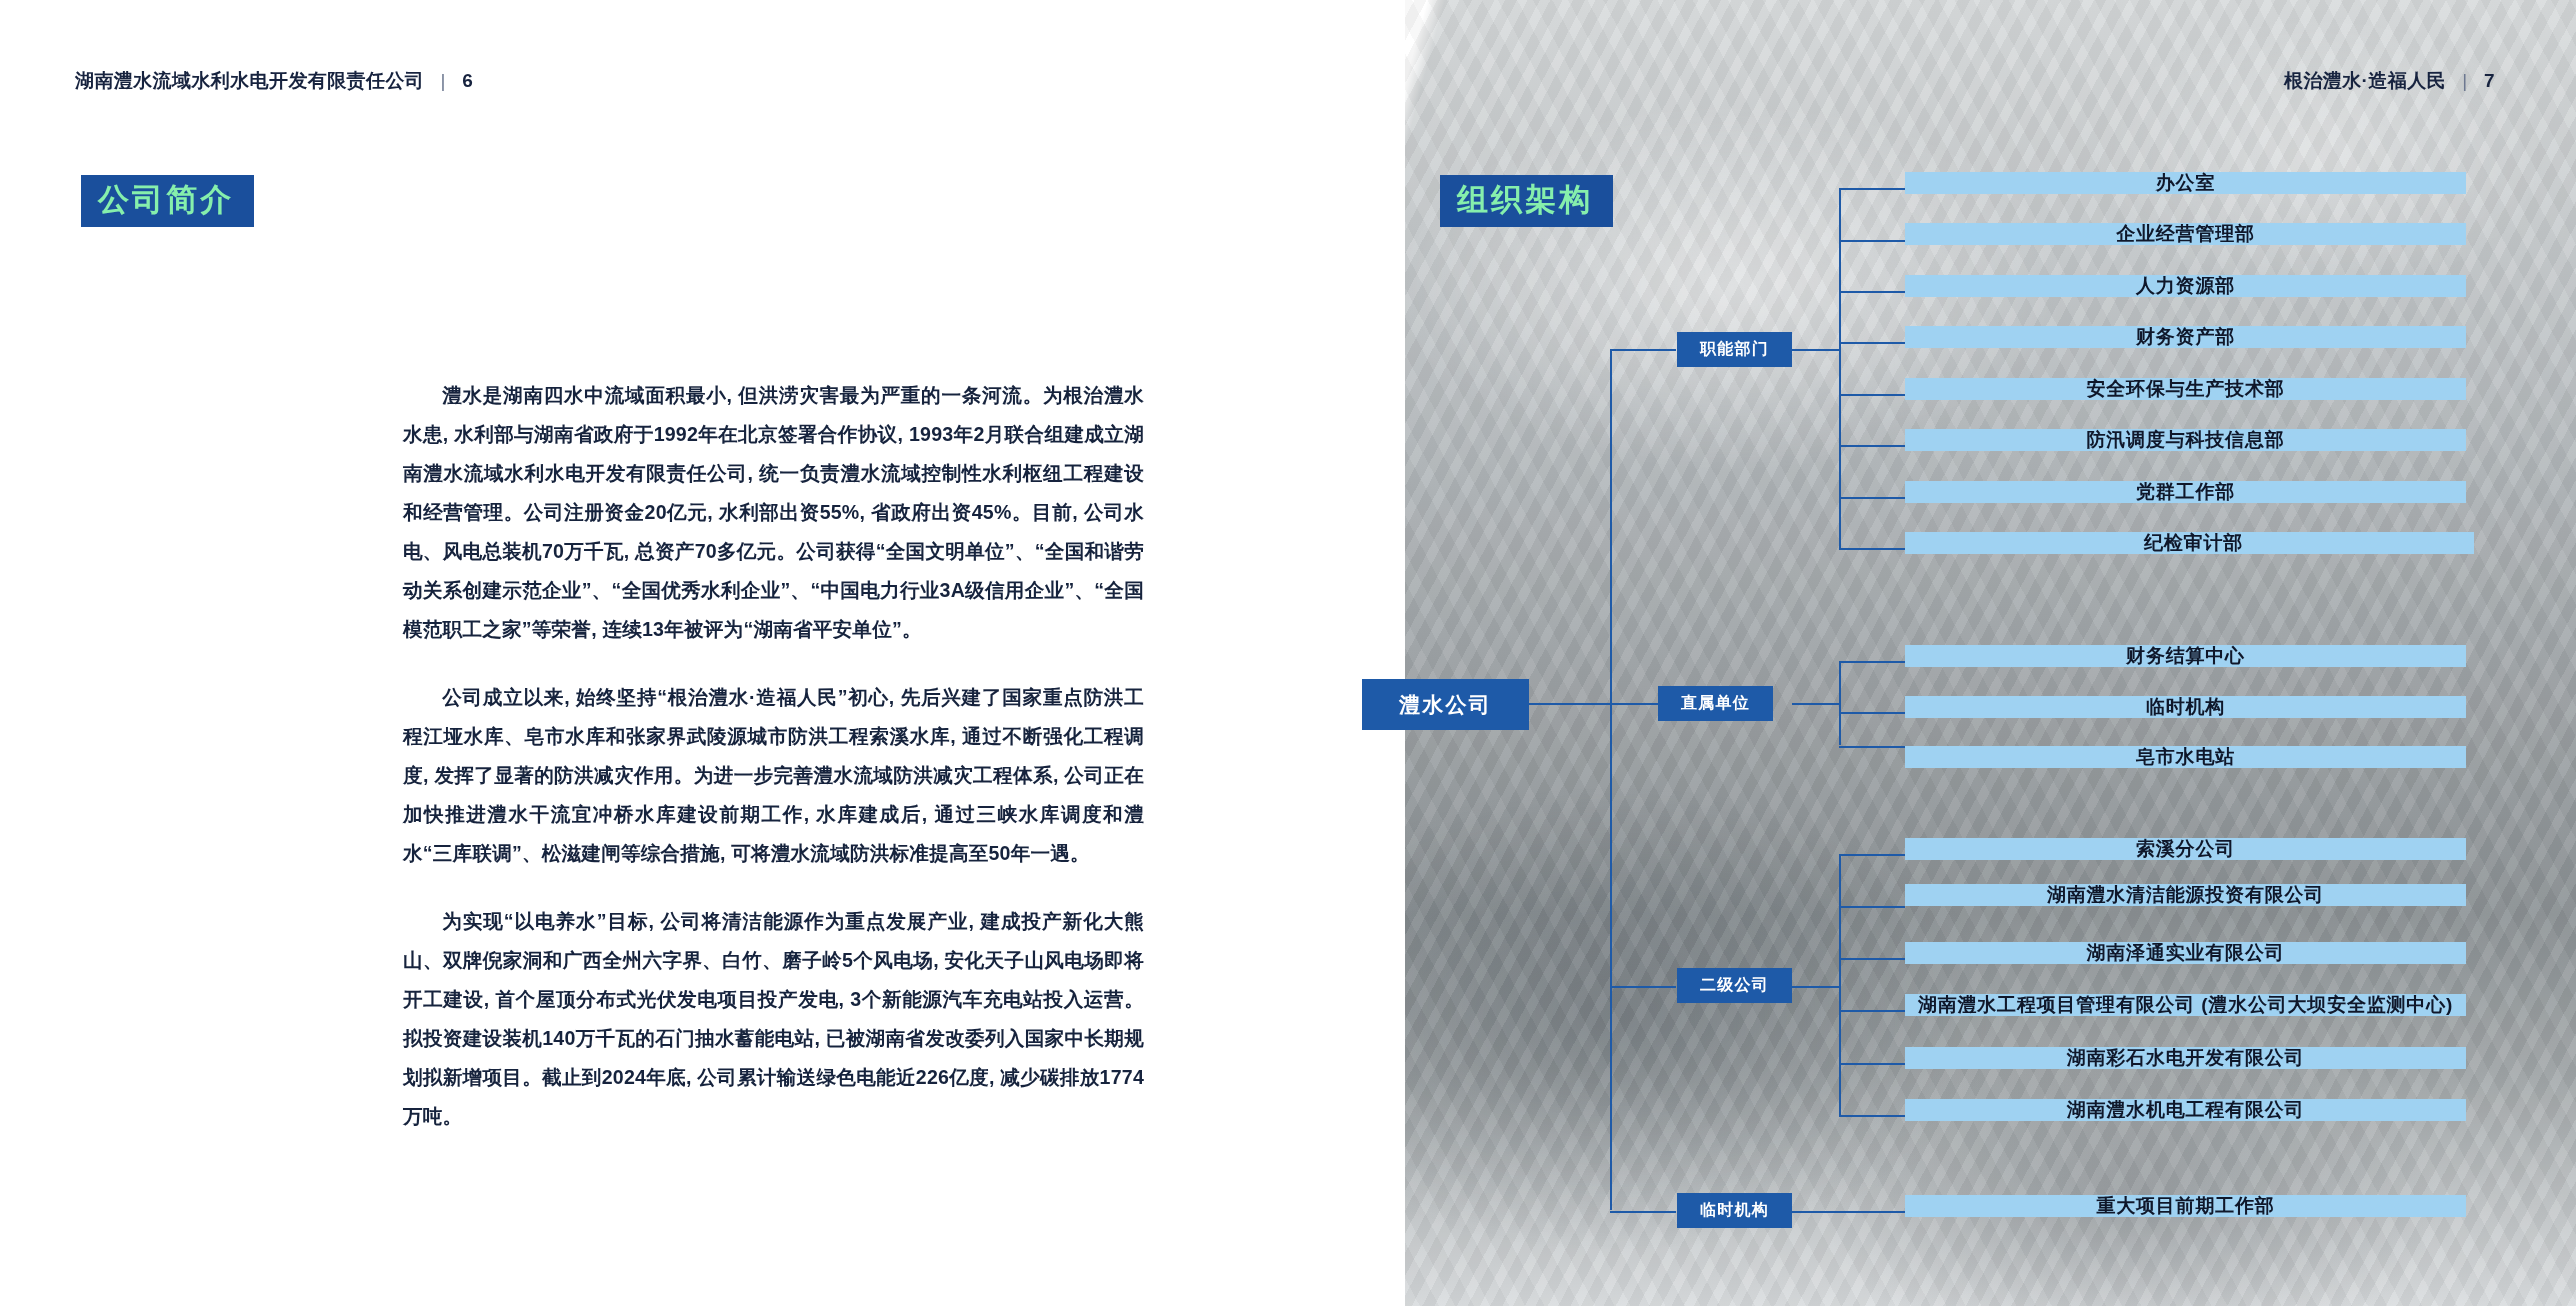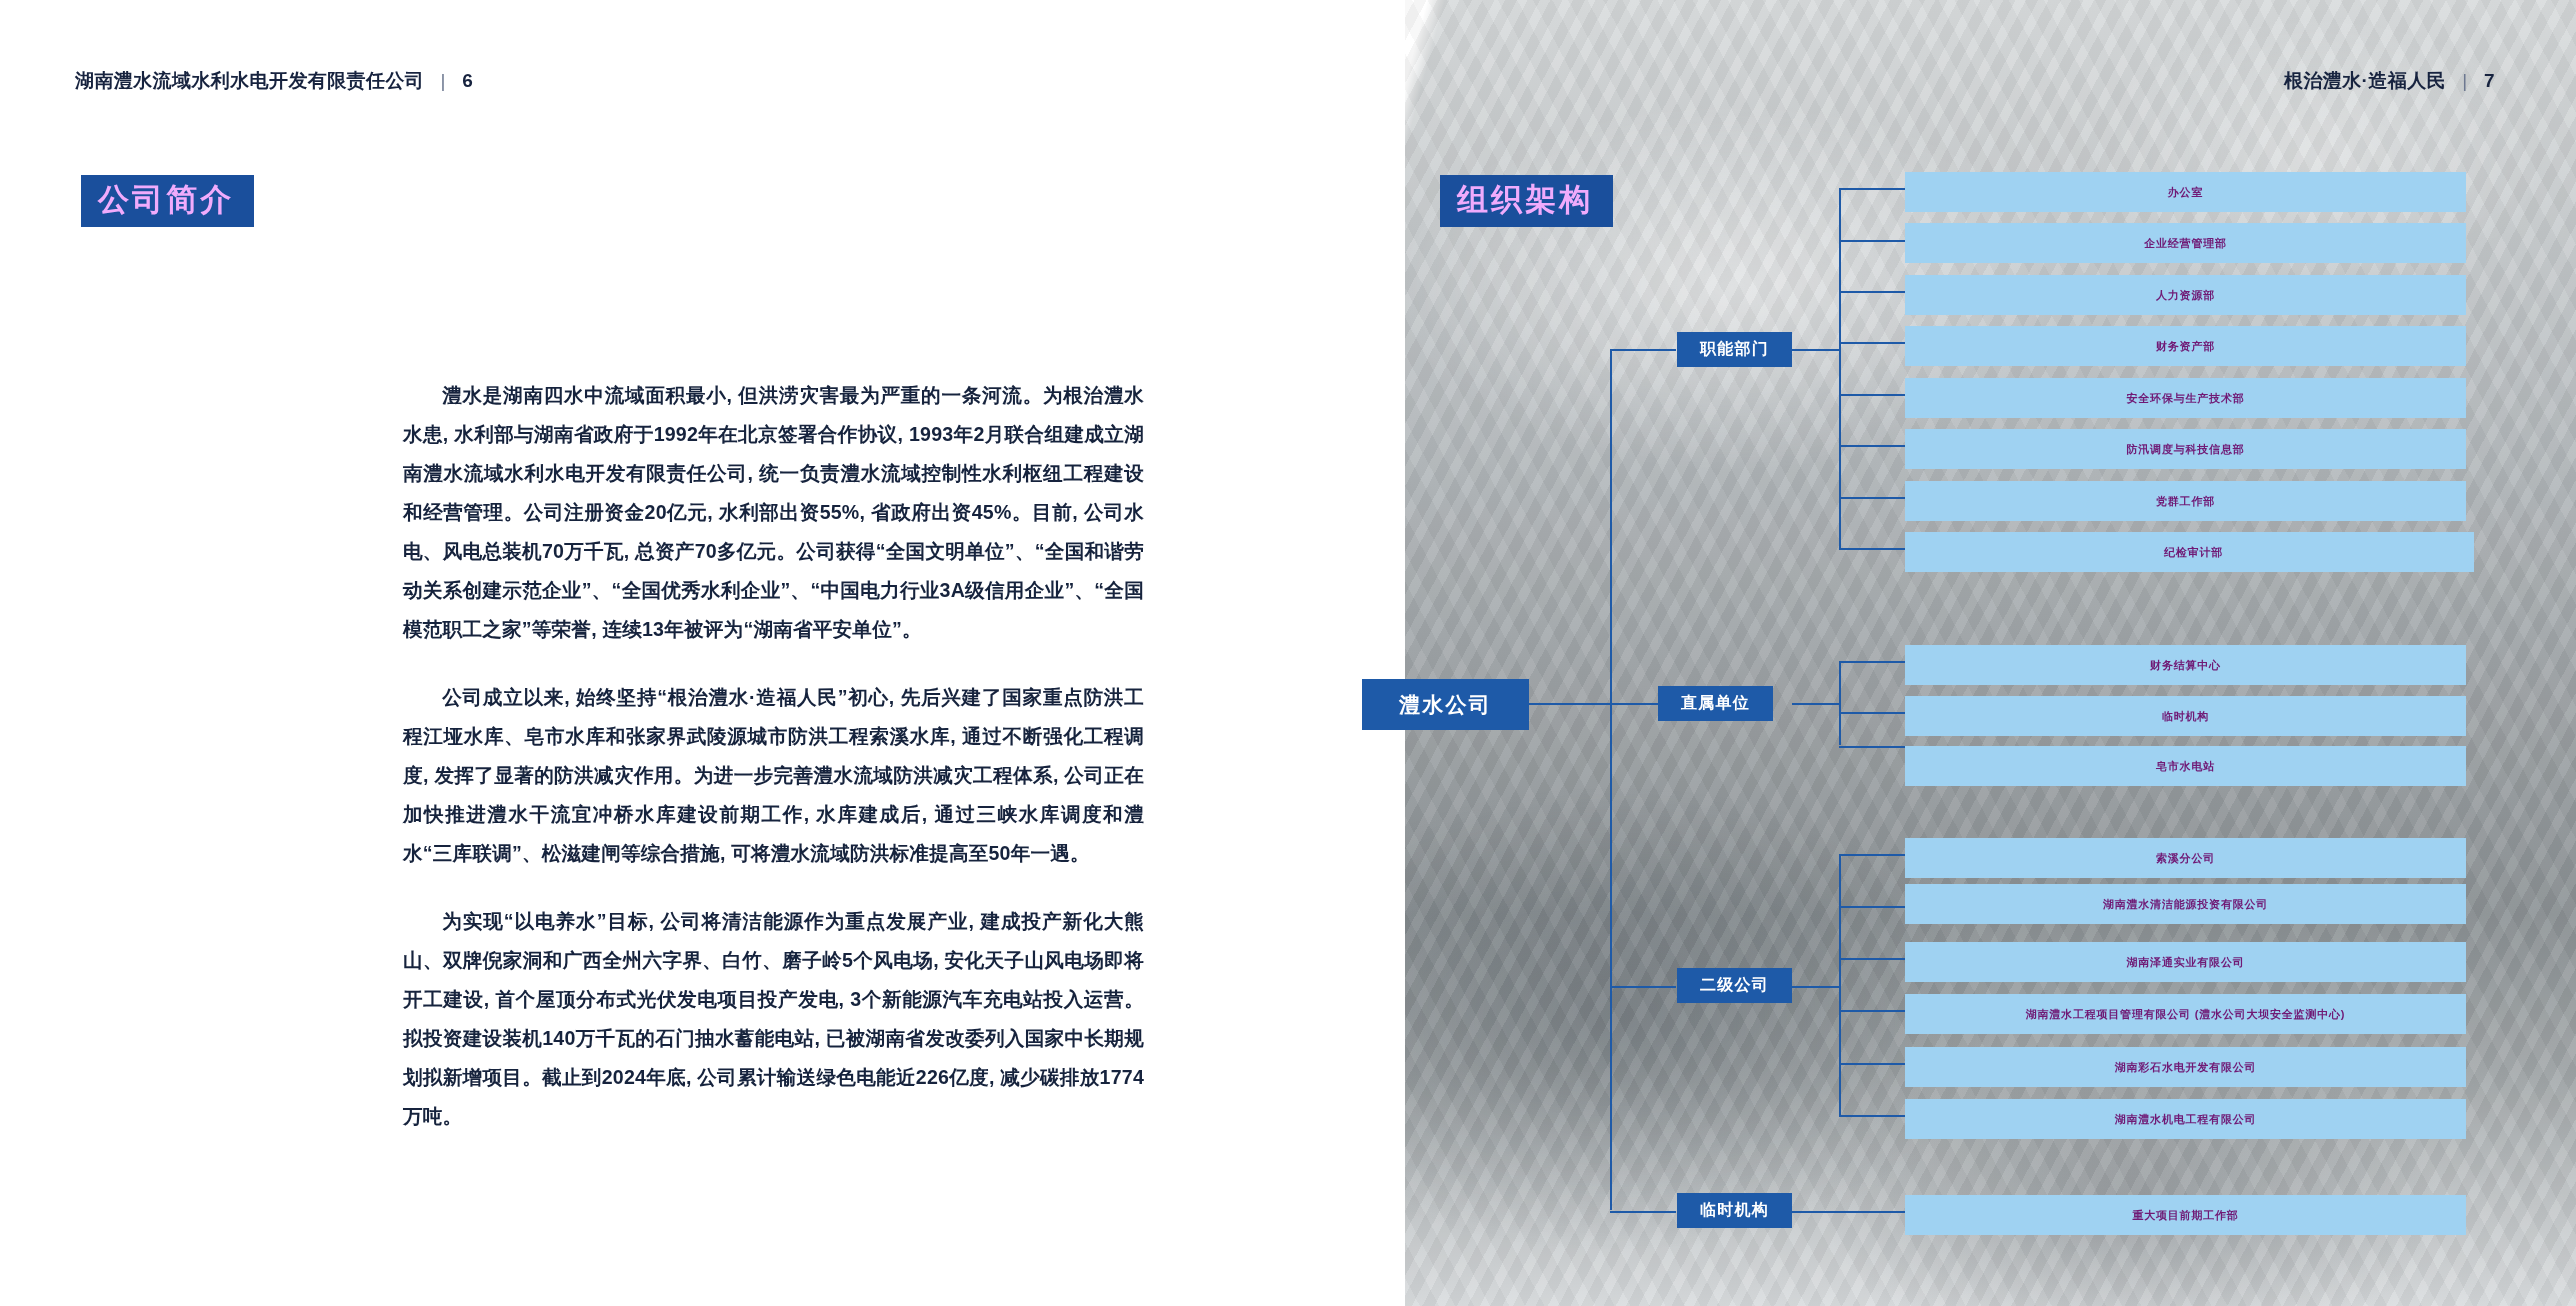--- a/index.html
+++ b/index.html
@@ -57,21 +57,21 @@
   .runhead .pg {
     font-weight: 700;
     color: #17233f;
   }
 
   
   .title-badge {
     position: absolute;
     display: inline-block;
     background: #1a4f9c;
-    color: #f0abfc;
+    color: #86efac;
     font-size: 31px;
     font-weight: 700;
     letter-spacing: 3.1px;
     padding: 9.2px 20px 12.3px 17px;
     line-height: 1;
   }
   .title-left { left: 81px; top: 175px; }
 
   
   .bodycopy {
@@ -170,24 +170,24 @@
     font-weight: 700;
     letter-spacing: 1.2px;
     display: flex;
     align-items: center;
     justify-content: center;
   }
 
   
   .leaf {
     position: absolute;
-    height: 40px;
+    height: 22px;
     background: #9fd2f2;
-    color: #701a75;
-    font-size: 11px;
+    color: #0f172a;
+    font-size: 19px;
     font-weight: 700;
     letter-spacing: 0.8px;
     display: flex;
     align-items: center;
     justify-content: center;
     white-space: nowrap;
   }
 
   
   .ln {

